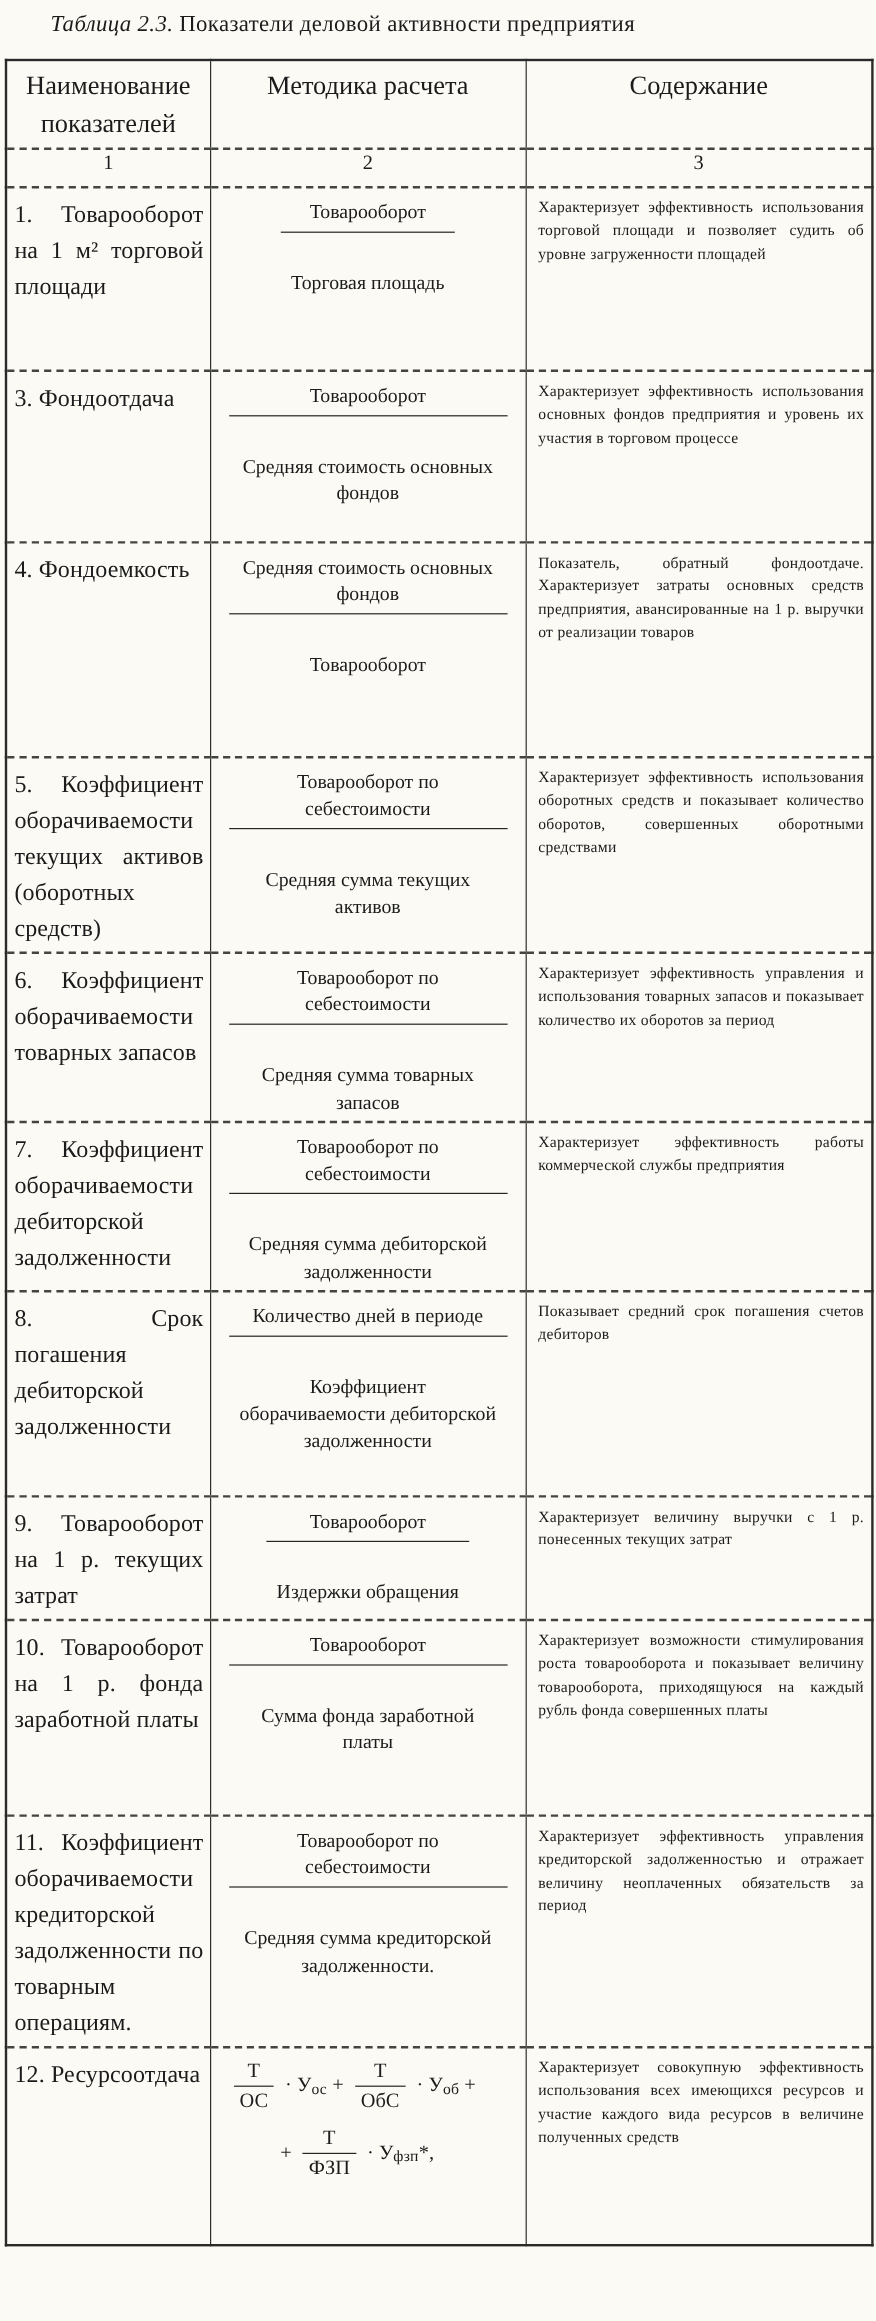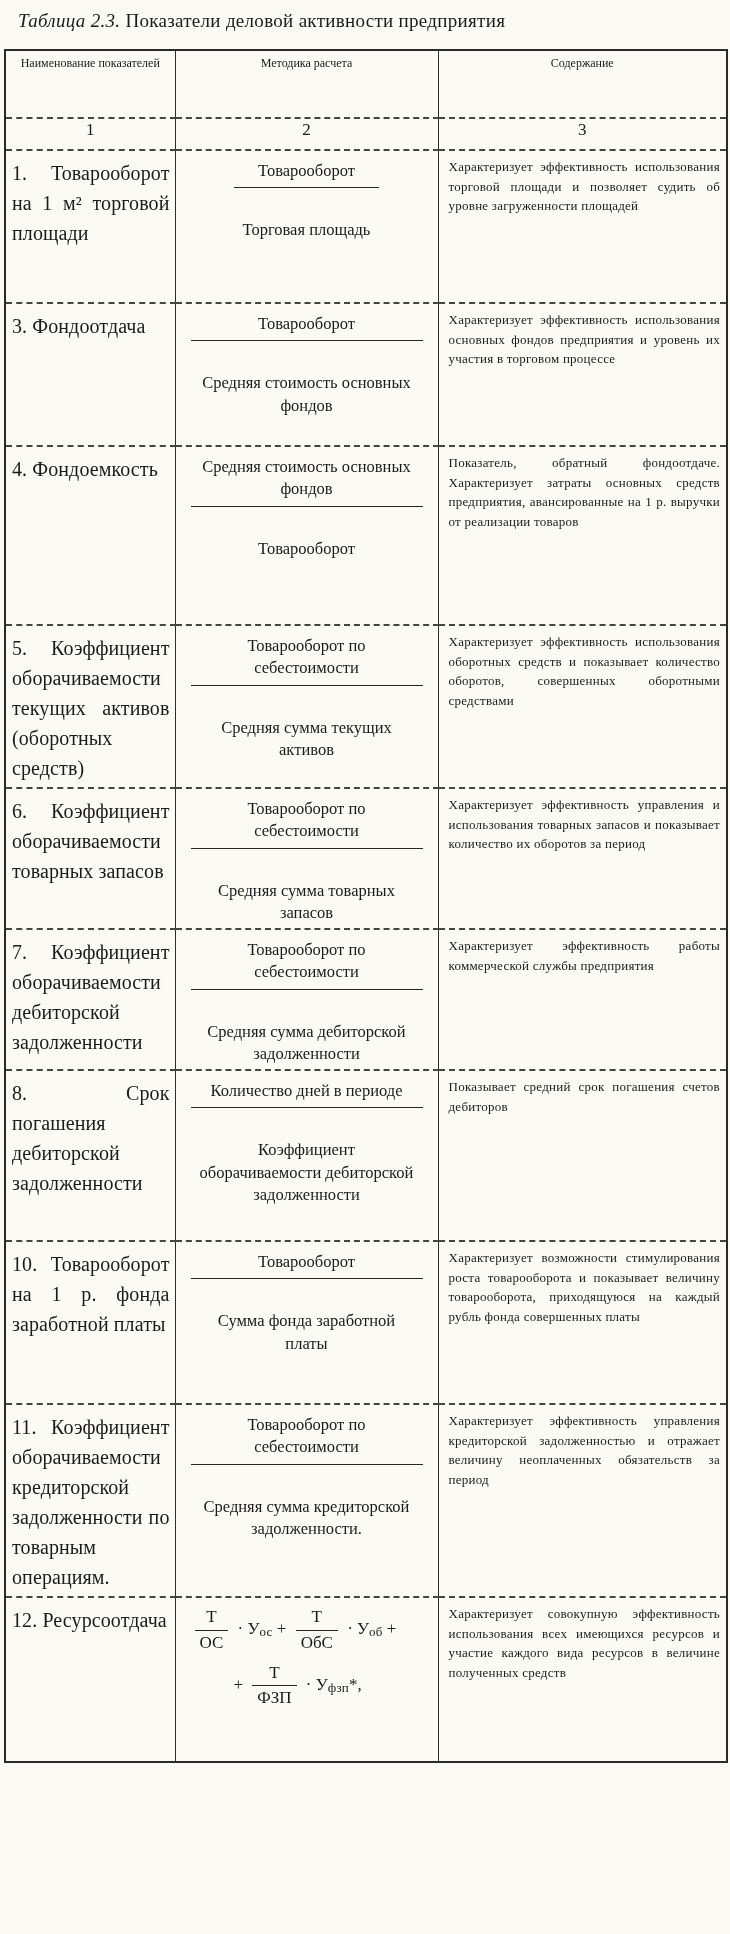--- a/index.html
+++ b/index.html
@@ -12,21 +12,21 @@
     height: 1934px;
     overflow: hidden;
     font-family: "Liberation Serif", "DejaVu Serif", serif;
     color: #1b1b1b;
   }
   .page {
     padding: 8px 4px 0 4px;
   }
   
   .caption {
-    margin: 2px 0 17px 14px;
+    margin: 2px 0 17px 38px;
     font-size: 19px;
     letter-spacing: 0.3px;
     white-space: nowrap;
   }
   .caption .cap-num { font-style: italic; }
   
   table.main {
     width: 722px;
     border-collapse: collapse;
     table-layout: fixed;
@@ -38,21 +38,21 @@
   table.main th, table.main td {
     border-left: 1.8px solid #2e2e2c;
     border-right: 1.8px solid #2e2e2c;
     border-top: 2px dashed #454540;
     border-bottom: 2px dashed #454540;
     vertical-align: top;
     overflow: hidden;
   }
   th.hdr {
     font-weight: normal;
-    font-size: 12px;
+    font-size: 22px;
     text-align: center;
     vertical-align: middle;
     padding: 4px 6px;
     height: 58px;
     line-height: 1.45;
   }
   td.colnum {
     text-align: center;
     vertical-align: middle;
     font-size: 17px;
@@ -238,20 +238,30 @@
       <td class="name">8. Срок погашения дебиторской задолженности</td>
       <td class="method">
         <div class="frac">
           <div class="num">Количество дней в периоде</div>
           <div class="den">Коэффициент оборачиваемости дебиторской задолженности</div>
         </div>
       </td>
       <td class="content">Показывает средний срок погашения счетов дебиторов</td>
     </tr>
 
+    <tr class="h9">
+      <td class="name">9. Товарооборот на 1 р. текущих затрат</td>
+      <td class="method">
+        <div class="frac">
+          <div class="num">Товарооборот</div>
+          <div class="den">Издержки обращения</div>
+        </div>
+      </td>
+      <td class="content">Характеризует величину выручки с 1 р. понесенных текущих затрат</td>
+    </tr>
 
     <tr class="h10">
       <td class="name">10. Товарооборот на 1 р. фонда заработной платы</td>
       <td class="method">
         <div class="frac">
           <div class="num">Товарооборот</div>
           <div class="den">Сумма фонда заработной платы</div>
         </div>
       </td>
       <td class="content">Характеризует возможности стимулирования роста товарооборота и показывает величину товарооборота, приходящуюся на каждый рубль фонда совершенных платы</td>

